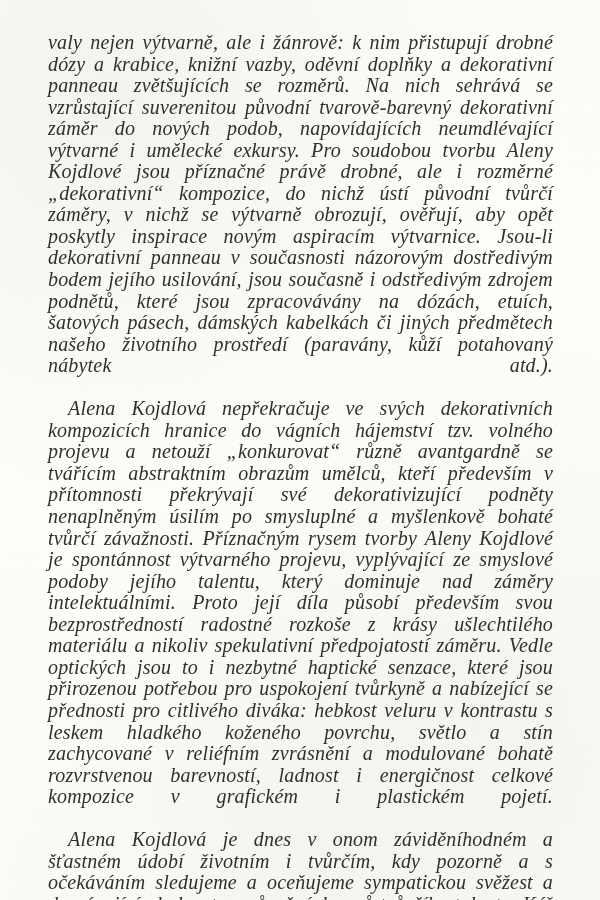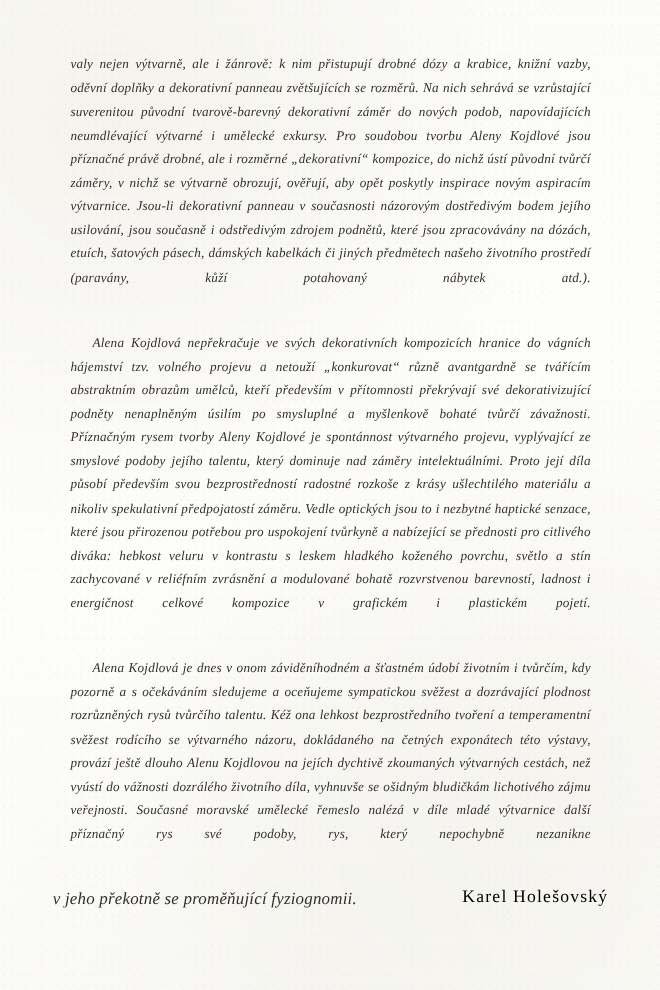--- a/index.html
+++ b/index.html
@@ -39,25 +39,25 @@
   }
 
   #textblock {
     position: absolute;
     left: 48px;
     top: 32px;
     width: 505px;
   }
 
   p.para {
-    margin: 16px;
+    margin: 0;
     padding: 0;
     color: #302f2d;
     font-style: italic;
-    font-size: 12px;
+    font-size: 20px;
     line-height: 21.55px;
     letter-spacing: .18px;
     text-align: justify;
     text-justify: inter-word;
     word-spacing: .2px;
     -webkit-font-smoothing: antialiased;
   }
   p.para + p.para {
     text-indent: 20px;
   }

